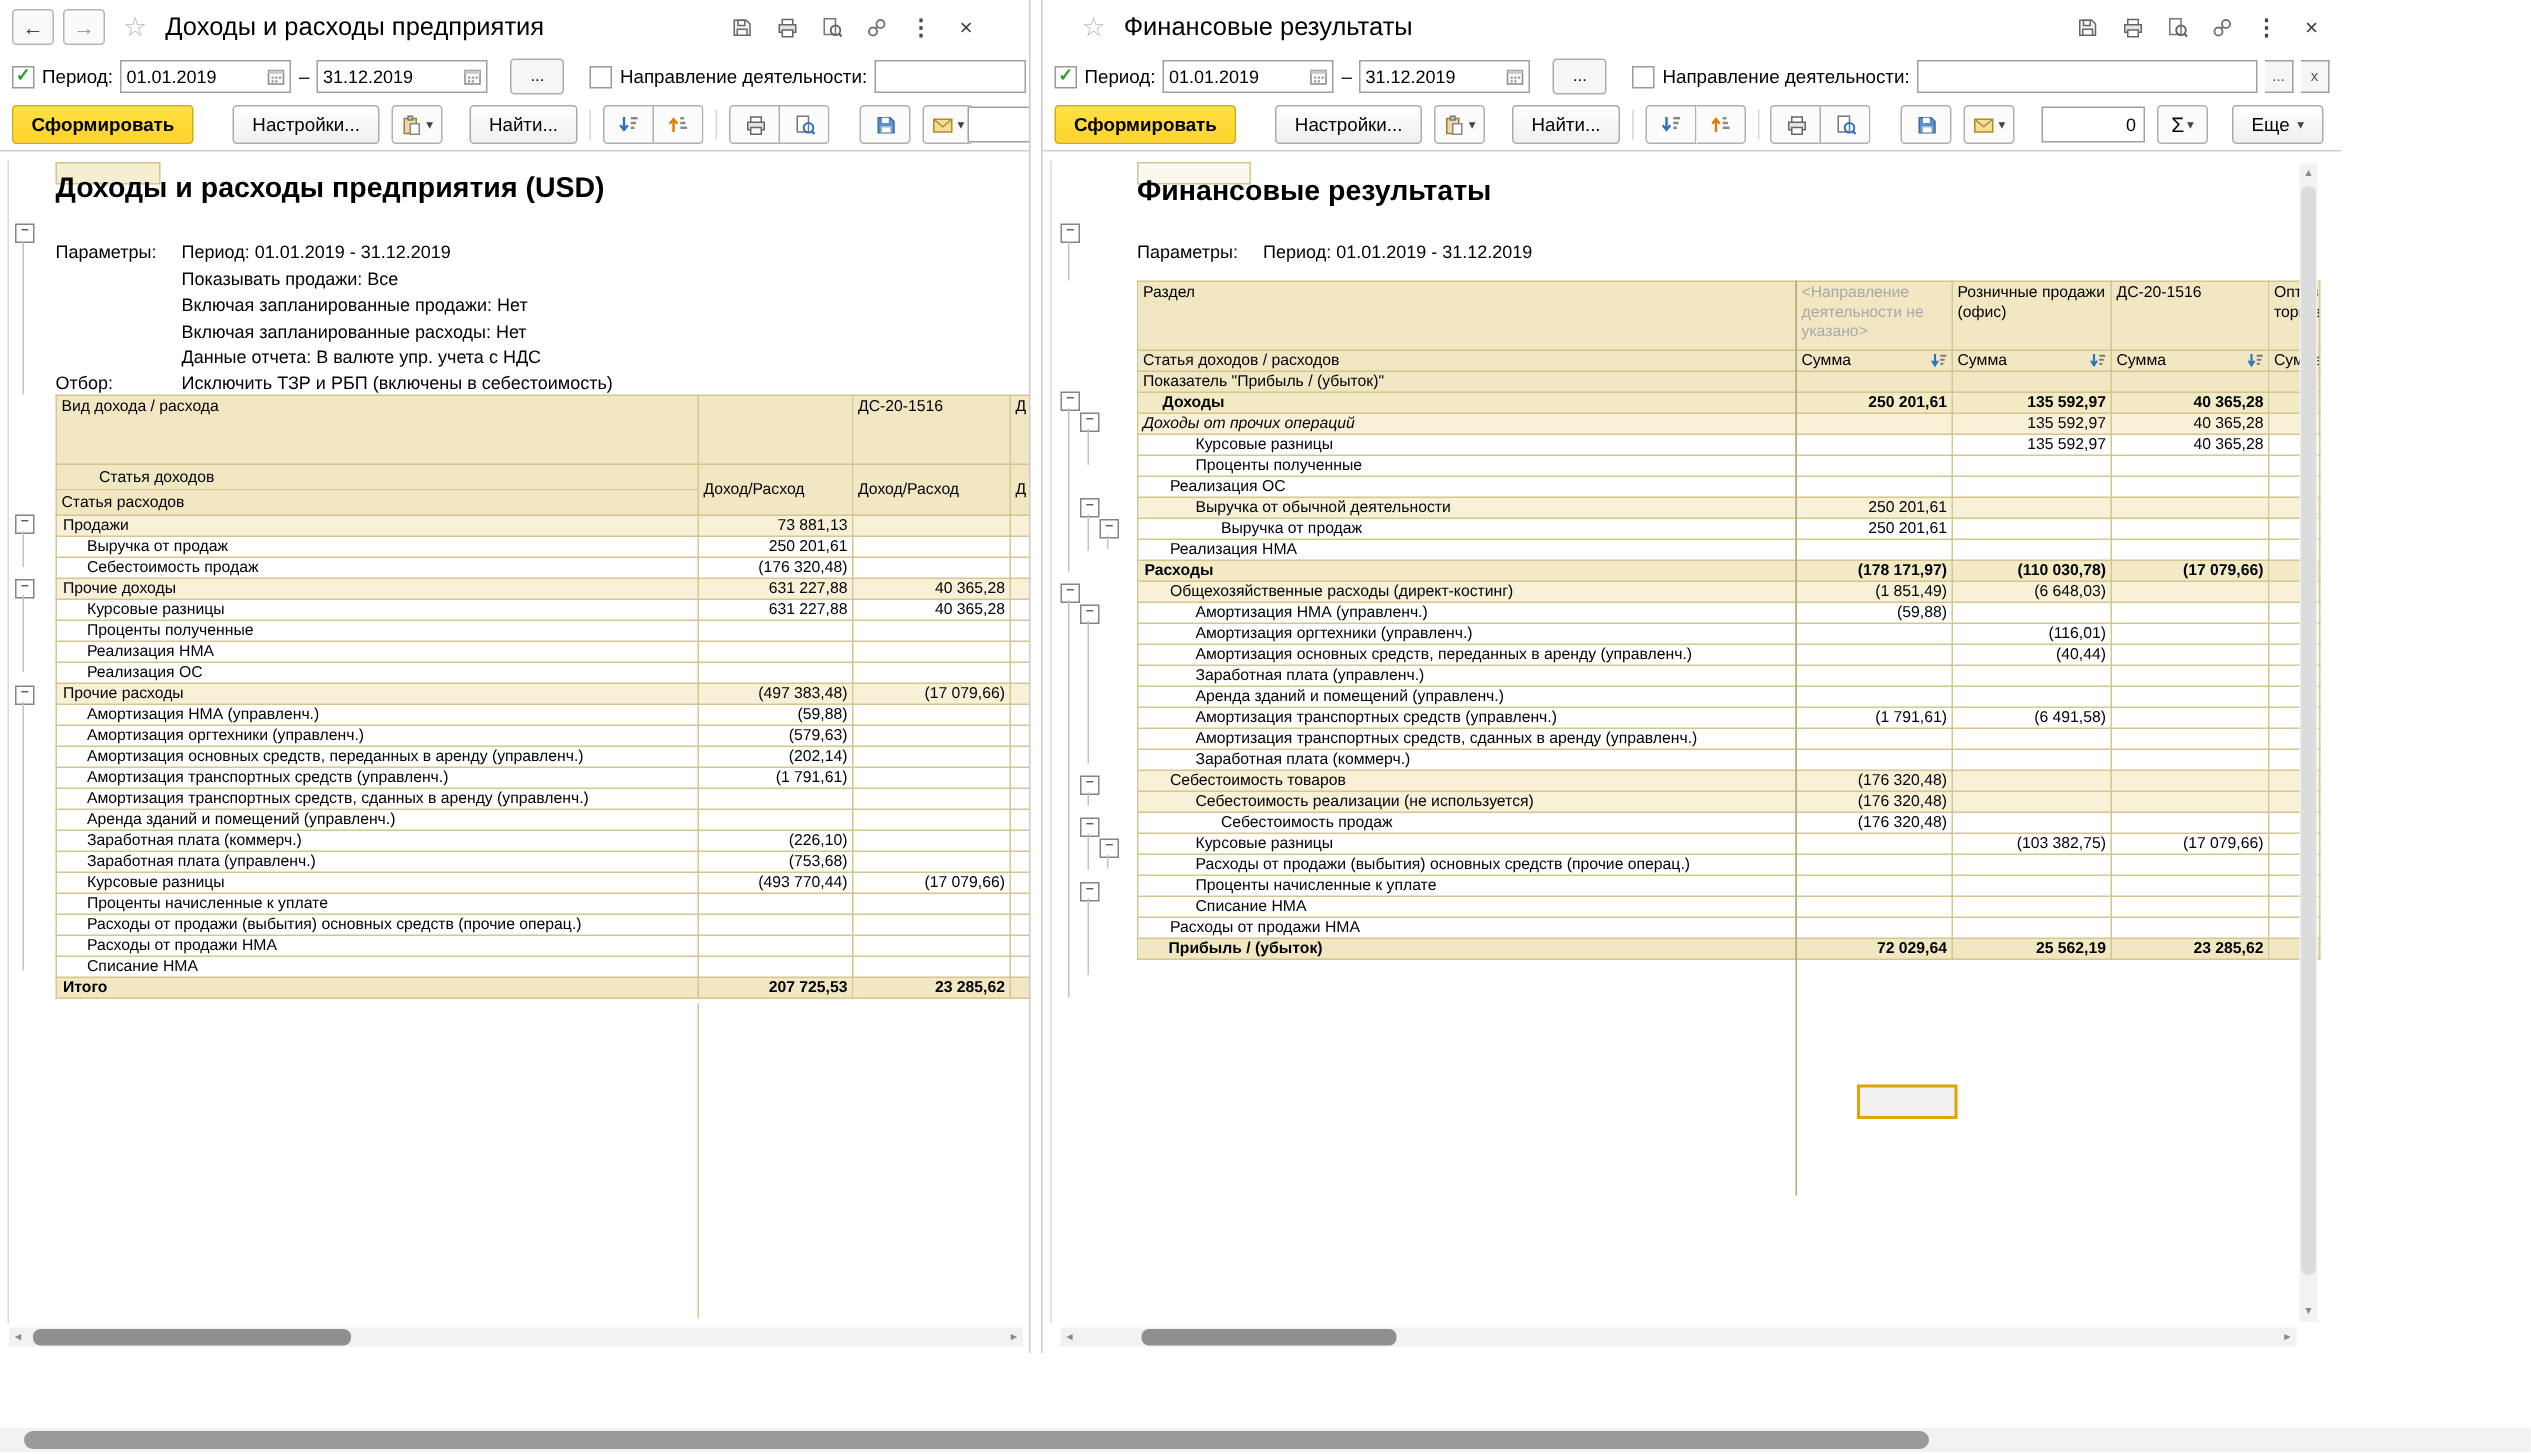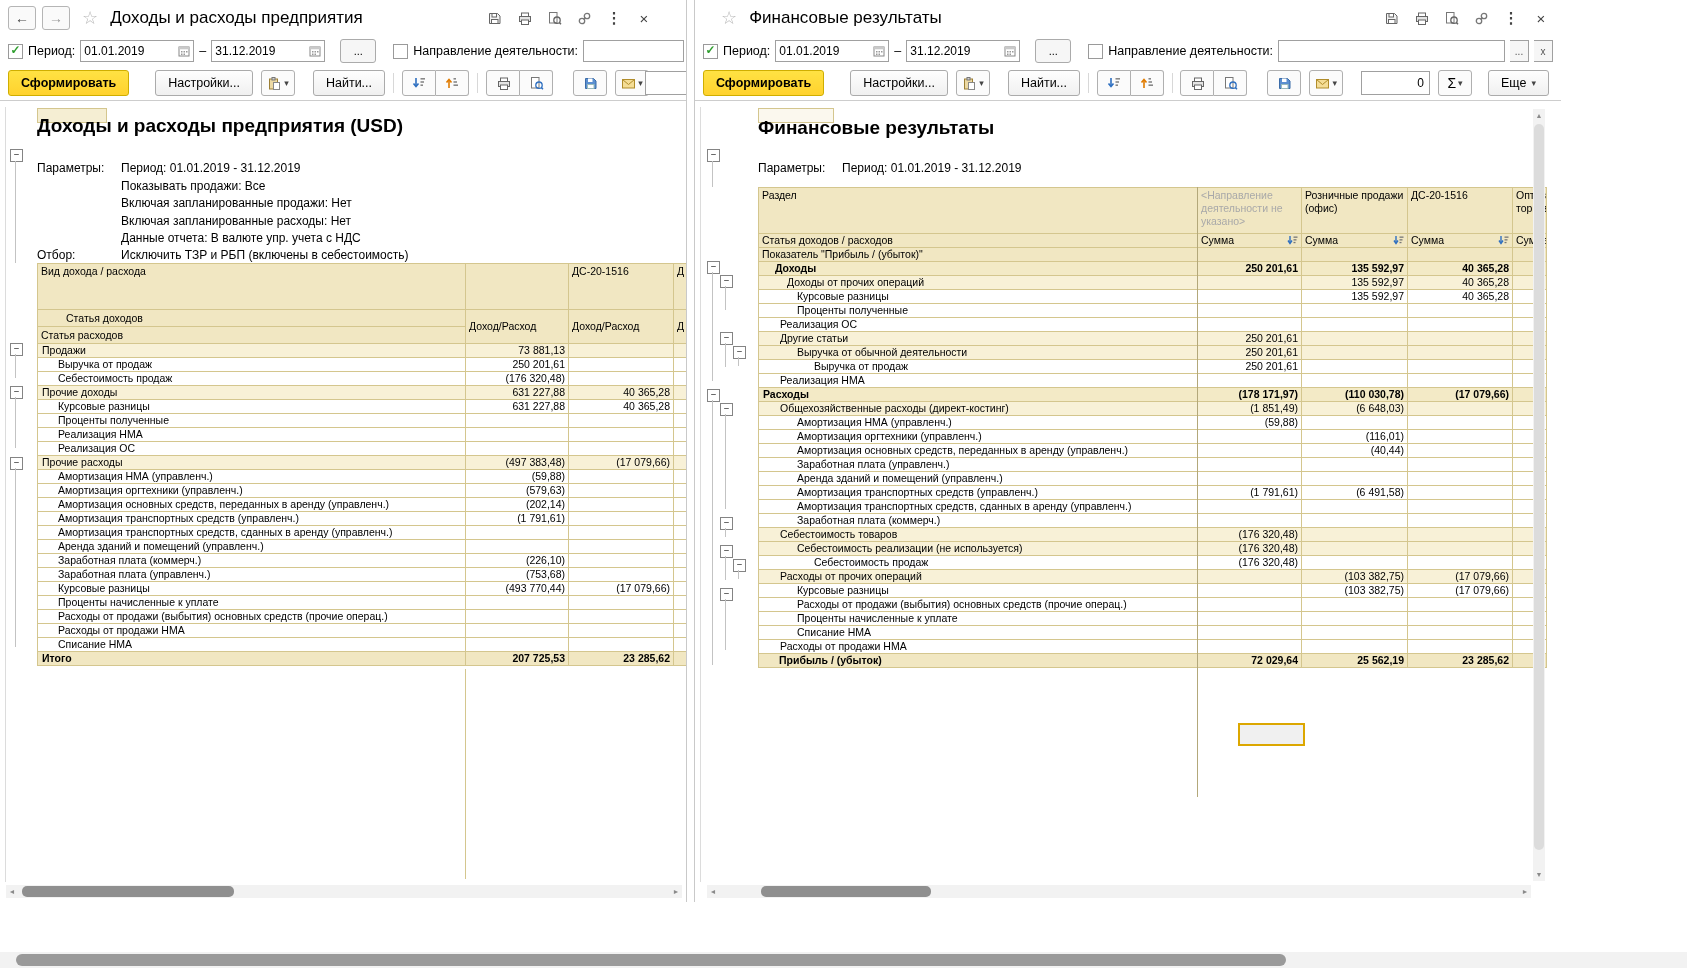--- a/index.html
+++ b/index.html
@@ -693,21 +693,21 @@
               <td class="hB"></td>
             </tr>
             <tr class="r-g0">
               <td style="padding-left: 16px;">Доходы</td>
               <td class="num">250 201,61</td>
               <td class="num">135 592,97</td>
               <td class="num">40 365,28</td>
               <td class="num"></td>
             </tr>
             <tr class="r-group">
-              <td style="padding-left: 28px;">Доходы от прочих операций</td>
+              <td style="padding-left: 3px; font-style: italic;">Доходы от прочих операций</td>
               <td class="num"></td>
               <td class="num">135 592,97</td>
               <td class="num">40 365,28</td>
               <td class="num"></td>
             </tr>
             <tr class="r-leaf">
               <td style="padding-left: 38px;">Курсовые разницы</td>
               <td class="num"></td>
               <td class="num">135 592,97</td>
               <td class="num">40 365,28</td>
@@ -716,27 +716,20 @@
             <tr class="r-leaf">
               <td style="padding-left: 38px;">Проценты полученные</td>
               <td class="num"></td>
               <td class="num"></td>
               <td class="num"></td>
               <td class="num"></td>
             </tr>
             <tr class="r-leaf">
               <td style="padding-left: 21px;">Реализация ОС</td>
               <td class="num"></td>
-              <td class="num"></td>
-              <td class="num"></td>
-              <td class="num"></td>
-            </tr>
-            <tr class="r-group">
-              <td style="padding-left: 21px;">Другие статьи</td>
-              <td class="num">250 201,61</td>
               <td class="num"></td>
               <td class="num"></td>
               <td class="num"></td>
             </tr>
             <tr class="r-group">
               <td style="padding-left: 38px;">Выручка от обычной деятельности</td>
               <td class="num">250 201,61</td>
               <td class="num"></td>
               <td class="num"></td>
               <td class="num"></td>
@@ -837,27 +830,20 @@
               <td class="num">(176 320,48)</td>
               <td class="num"></td>
               <td class="num"></td>
               <td class="num"></td>
             </tr>
             <tr class="r-leaf">
               <td style="padding-left: 55px;">Себестоимость продаж</td>
               <td class="num">(176 320,48)</td>
               <td class="num"></td>
               <td class="num"></td>
-              <td class="num"></td>
-            </tr>
-            <tr class="r-group">
-              <td style="padding-left: 21px;">Расходы от прочих операций</td>
-              <td class="num"></td>
-              <td class="num">(103 382,75)</td>
-              <td class="num">(17 079,66)</td>
               <td class="num"></td>
             </tr>
             <tr class="r-leaf">
               <td style="padding-left: 38px;">Курсовые разницы</td>
               <td class="num"></td>
               <td class="num">(103 382,75)</td>
               <td class="num">(17 079,66)</td>
               <td class="num"></td>
             </tr>
             <tr class="r-leaf">

